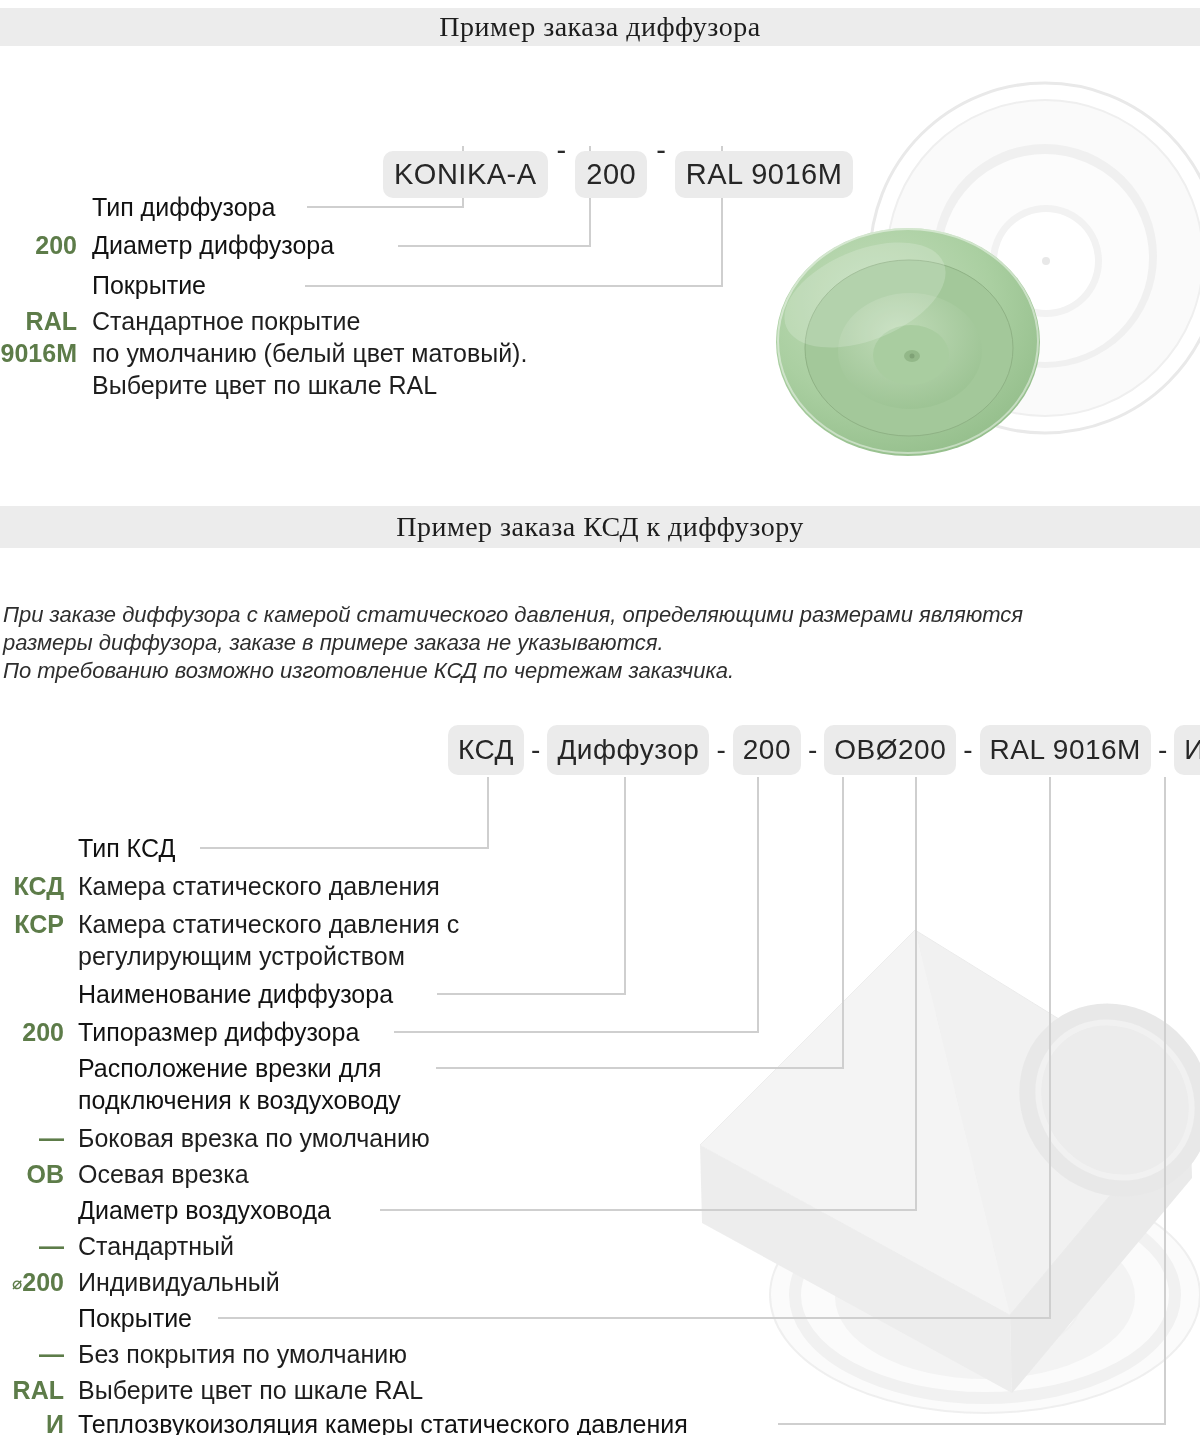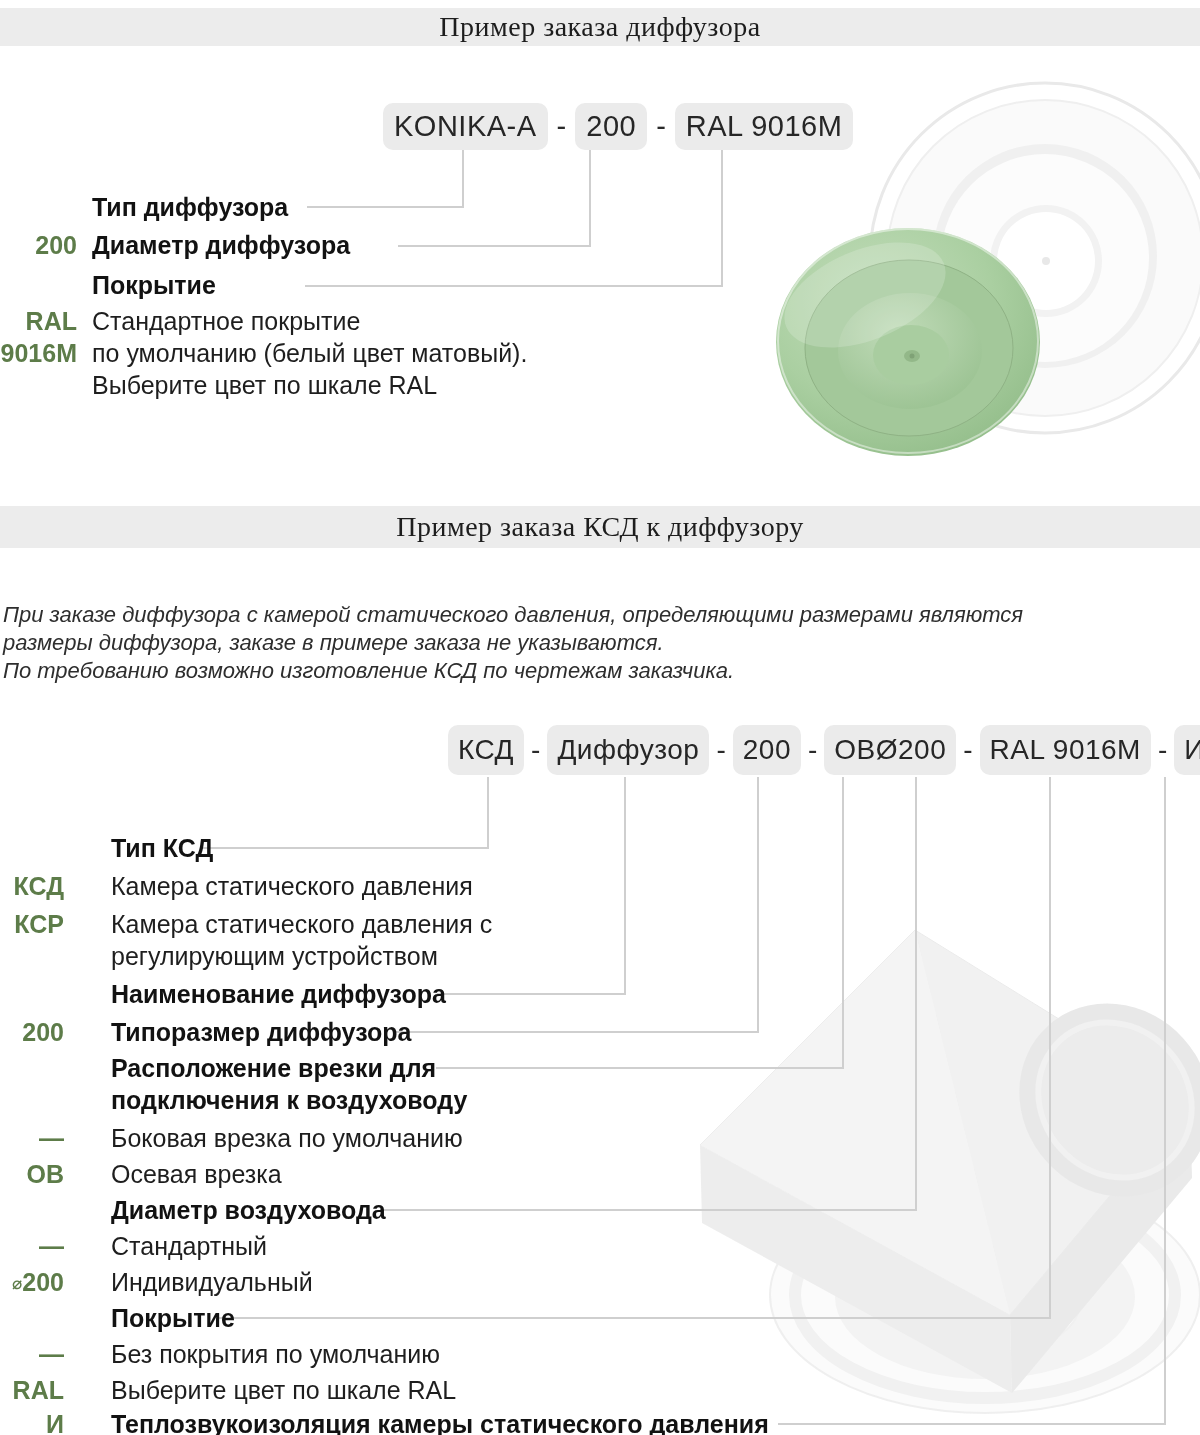--- a/index.html
+++ b/index.html
@@ -13,30 +13,30 @@
     font-size:28px;font-weight:500;letter-spacing:.5px;color:#1d1d1d;z-index:3;font-family:Liberation Serif, serif;
   }
   .hdr1{top:8px;height:38px;}
   .hdr2{top:506px;height:42px;}
   .order-row{
     position:absolute;display:flex;align-items:center;z-index:3;color:#262626;white-space:nowrap;
   }
   .order-row1{left:383px;top:103px;font-size:29px;gap:9px;}
   .order-row2{left:448px;top:725px;font-size:28px;gap:7px;}
   .order-box{background:#ebebeb;border-radius:10px;letter-spacing:.5px;}
-  .order-row1 .order-box{padding:7px 11px;}
+  .order-row1 .order-box{padding:7px 11px;margin-top:48px;}
   .order-row2 .order-box{padding:9px 10px;}
   .order-dash{color:#2a2a2a;}
   .row{position:absolute;left:0;white-space:nowrap;font-size:25px;line-height:28px;z-index:3;}
   .row .code{position:absolute;left:0;top:0;text-align:right;font-weight:600;color:#5d7c49;}
   .s1{padding-left:92px;}
   .s1 .code{width:77px;}
-  .s2{padding-left:111px;}
+  .s2{padding-left:78px;}
   .s2 .code{width:64px;}
-  .bold{font-weight:700;color:#121212;}
+  .bold{font-weight:400;color:#121212;}
   .sym{font-size:17px;vertical-align:2px;}
   .desc-block{position:absolute;left:0;top:305px;font-size:25px;line-height:32px;z-index:3;}
   .desc-block .code-col{position:absolute;left:0;top:0;width:77px;text-align:right;font-weight:600;color:#5d7c49;}
   .desc-block .desc-col{margin-left:92px;white-space:nowrap;}
   .note{
     position:absolute;left:3px;top:601px;z-index:3;
     font-size:22px;line-height:28px;font-style:italic;color:#2e2e2e;white-space:nowrap;
   }
   .img-layer{position:absolute;z-index:1;}
   .lines-layer{position:absolute;left:0;top:0;z-index:2;pointer-events:none;}

